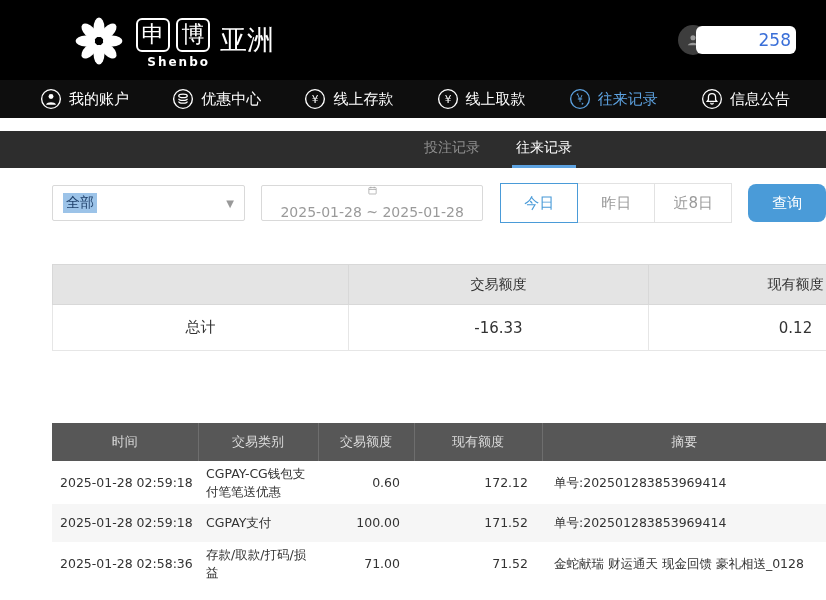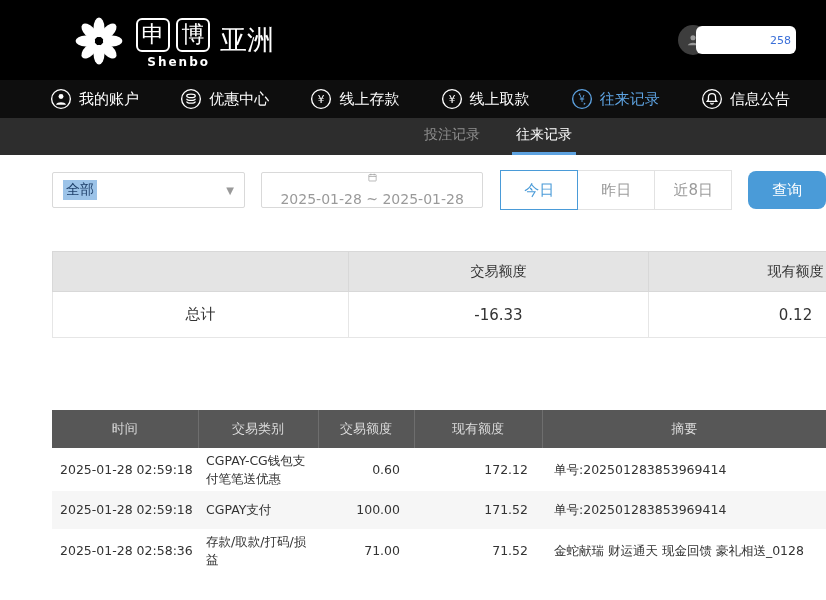--- a/index.html
+++ b/index.html
@@ -12,31 +12,31 @@
   .brand { display:flex; align-items:flex-start; gap:10px; cursor:pointer; }
   .flower { width:54px; height:54px; margin-top:2px; }
   .brand-main { display:flex; flex-direction:column; margin-top:6px; }
   .brand-boxes { display:flex; gap:6px; }
   .brand-box { width:34px; height:34px; border:2px solid #fff; border-radius:6px; color:#fff; font-size:23px; display:flex; align-items:center; justify-content:center; }
   .brand-sub { color:#fff; font-size:12px; letter-spacing:2px; margin-top:3px; align-self:flex-end;font-weight:bold; }
   .brand-region { color:#fff; font-size:27px; margin-top:10px; }
   .user-area { margin-left:auto; display:flex; align-items:center; cursor:pointer; }
   .avatar { width:30px; height:30px; border-radius:50%; background:#3d3d3d; display:flex; align-items:center; justify-content:center; margin-right:-12px; }
   .redact-box { width:100px; height:28px; background:#fff; border-radius:6px; display:flex; align-items:center; justify-content:flex-end; padding-right:5px; position:relative; z-index:2; }
-  .user-number { color:#3a6fd8; font-size:11px; }
-
-  
-  .mainnav { height:38px; background:var(--nav-bg,#0e0e0e); display:flex; align-items:center; justify-content:space-between; padding:0 36px 0 50px; }
+  .user-number { color:#3a6fd8; font-size:17px; }
+
+  
+  .mainnav { height:38px; background:var(--nav-bg,#0e0e0e); display:flex; align-items:center; justify-content:space-between; padding:0 36px 0 40px; }
   .nav-item { display:flex; align-items:center; gap:7px; color:#fff; font-size:15px; cursor:pointer; white-space:nowrap; }
   .nav-item.active { color:var(--accent-light,#5da2e0); }
   .nav-icon { width:22px; height:22px; display:inline-flex; }
   .nav-icon svg { width:22px; height:22px; }
 
   
-  .subnav { height:37px; background:var(--subnav-bg,#2d2d2d); display:flex; align-items:stretch; justify-content:center; gap:28px; padding-left:170px; }
+  .subnav { height:37px; background:var(--subnav-bg,#2d2d2d); display:flex; align-items:stretch; justify-content:center; gap:28px; padding-left:170px;margin-top:13px; }
   .subnav-item { color:#8f8f8f; font-size:14px; display:flex; align-items:center; border-bottom:3px solid transparent; padding:0 4px; cursor:pointer; }
   .subnav-item.active { color:#fff; border-bottom-color:var(--accent-light,#5da2e0); }
 
   
   .filters { display:flex; align-items:center; margin:14px 0 0 52px; gap:16px; height:42px; }
   .select-box { width:198px; height:36px; border:1px solid #d9d9d9; border-radius:2px; background:#fff; display:flex; align-items:center; padding:0 10px; cursor:pointer; }
   .select-value { background:#9cc3e8; color:#20416b; font-size:14px; padding:1px 3px; }
   .select-caret { margin-left:auto; color:#999; font-size:10px; }
   .date-box { width:228px; height:36px; border:1px solid #d9d9d9; border-radius:2px; background:#fff; display:flex; align-items:center; gap:9px; padding:0 12px; color:#9a9a9a; font-size:14px; cursor:pointer; white-space:nowrap;flex-direction:column; }
   .quick-group { display:flex; margin-left:2px; }

